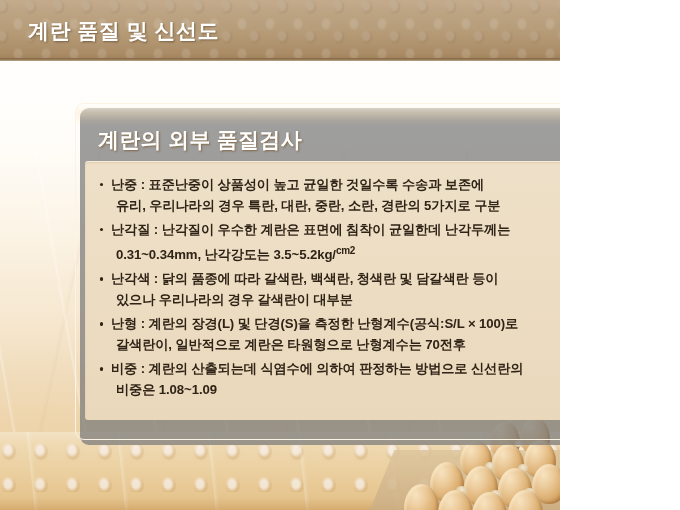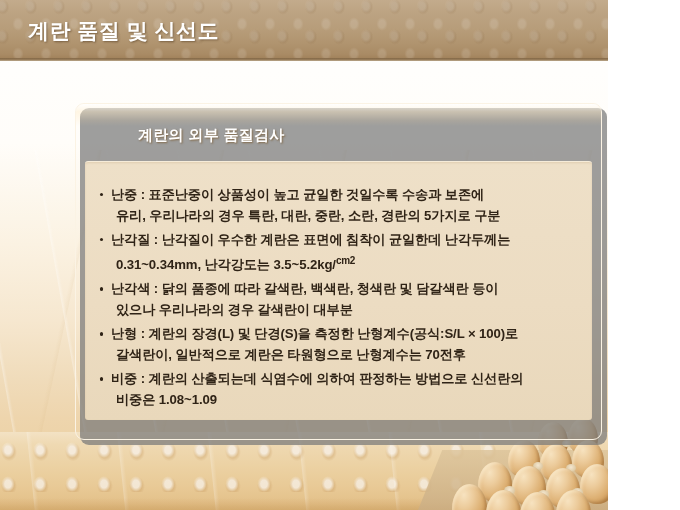--- a/index.html
+++ b/index.html
@@ -8,21 +8,21 @@
     background: #ffffff;
   }
   body {
     width: 680px;
     height: 510px;
     overflow: hidden;
     font-family: "Liberation Sans", "DejaVu Sans", sans-serif;
   }
   #slide {
     position: relative;
-    width: 608px;
+    width: 560px;
     height: 510px;
     overflow: hidden;
     background: linear-gradient(to bottom,
         #ffffff 0%,
         #fffdf9 28%,
         #fbf2e2 48%,
         #f6e7cf 63%,
         #f0dcbb 74%,
         #eed5ad 82%,
         #ecd2a6 88%,
@@ -249,40 +249,39 @@
         rgba(255,255,255,0.72) 0%,
         rgba(255,236,200,0.45) 35%,
         rgba(255,220,160,0.12) 75%,
         rgba(255,255,255,0.0) 100%);
     border-radius: 8px 8px 0 0;
   }
   .box-title {
     position: absolute;
     left: 23px;
     top: 23px;
-    font-size: 15px;
+    font-size: 21px;
     font-weight: bold;
     color: #ffffff;
     letter-spacing: 0.3px;
     text-shadow: 1px 1px 2px rgba(110,66,10,0.6);
     white-space: nowrap;
-    margin-left: 40px;
   }
   .box-body {
     position: absolute;
     left: 10px;
     top: 58px;
     width: 507px;
     height: 259px;
     background: linear-gradient(to bottom, #eee0c8 0%, #ecdcc2 55%, #e9d8bb 100%);
     border-radius: 3px;
     box-sizing: border-box;
     border-top: 1px solid #f6ecd9;
     box-shadow: inset 0 1px 2px rgba(160,120,70,0.18);
-    padding: 23px 14px 0 14px;
+    padding: 13px 14px 0 14px;
     overflow: hidden;
   }
 
   ul.bullets {
     list-style: none;
     margin: 0;
     padding: 0;
   }
   ul.bullets > li {
     position: relative;

